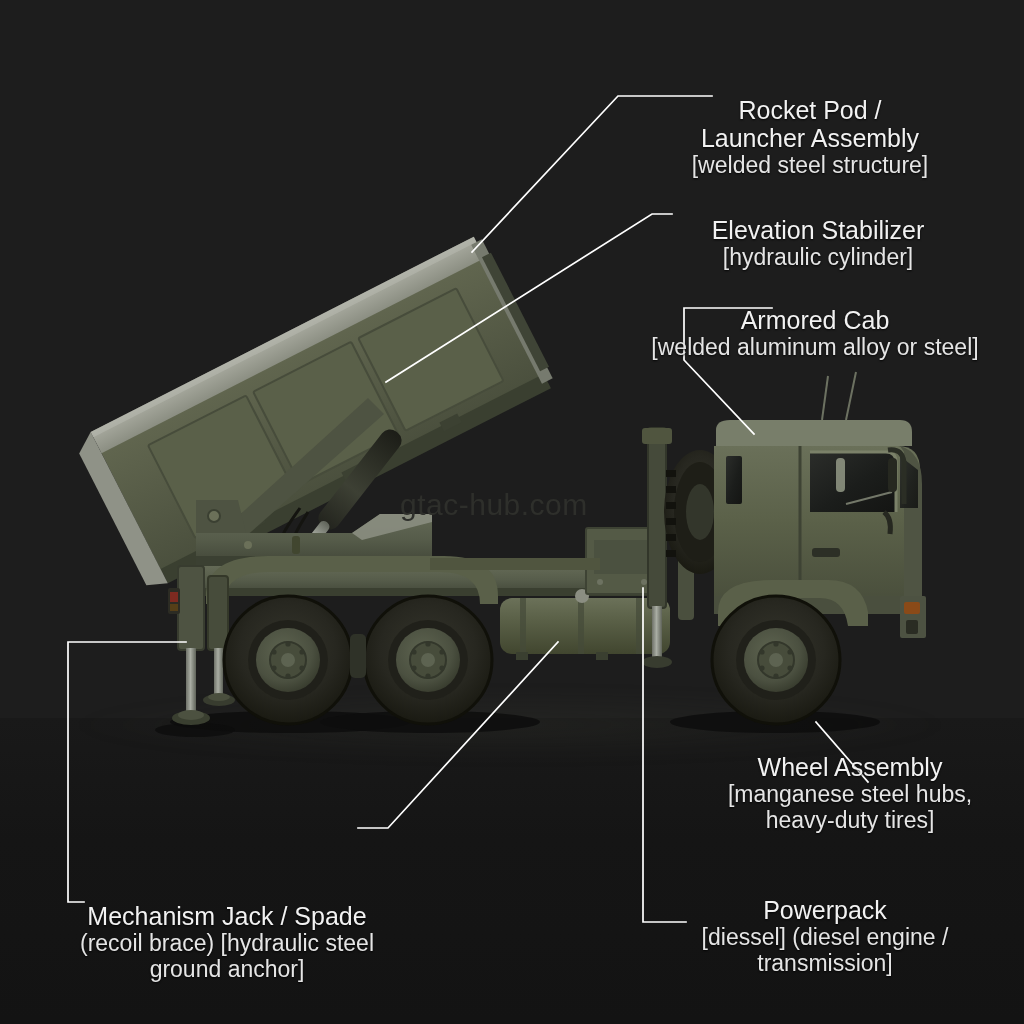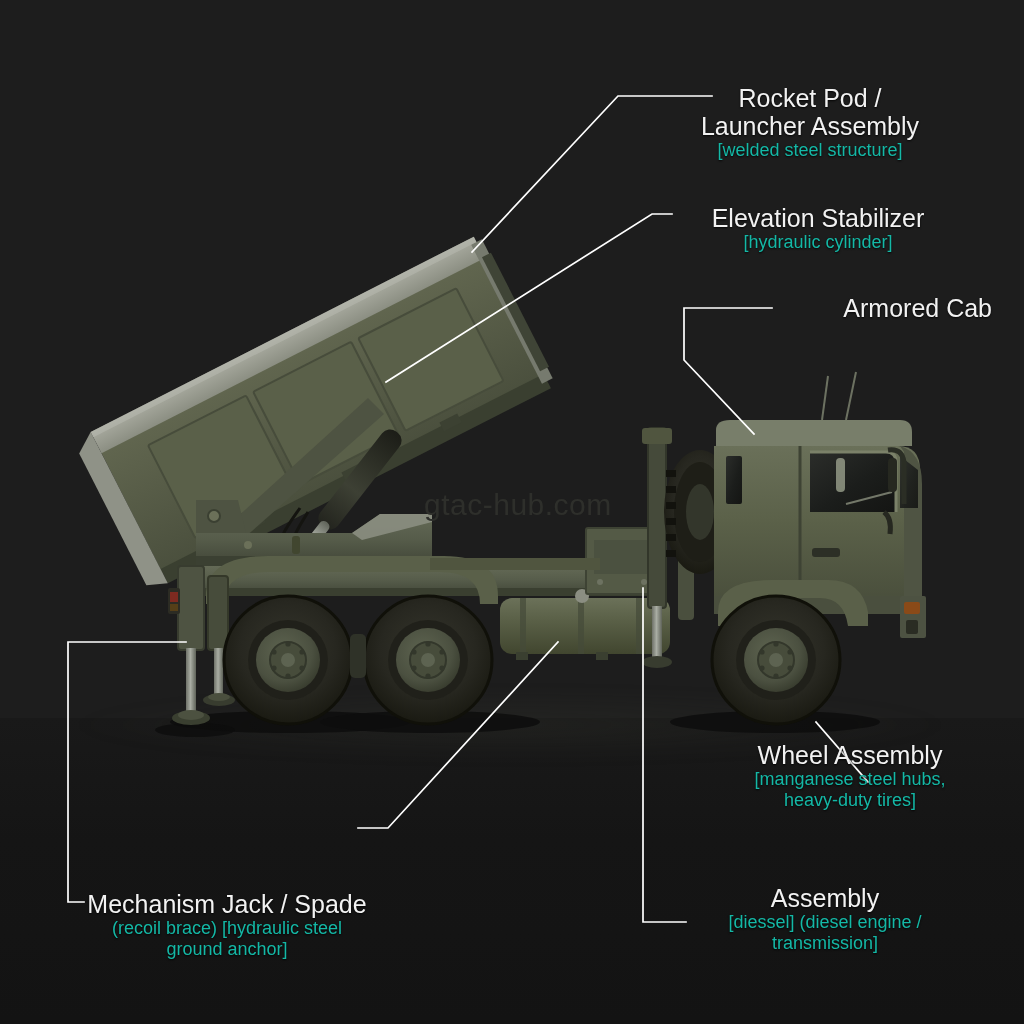--- a/index.html
+++ b/index.html
@@ -14,40 +14,40 @@
            background:#1d1d1d; overflow:hidden; }
 
   
   .ground { position:absolute; left:0; right:0; top:718px; bottom:0;
             background:linear-gradient(180deg,#191919 0%,#151515 40%,#131313 100%); }
   .ground-glow { position:absolute; left:80px; top:690px; width:860px; height:70px;
                  background:radial-gradient(ellipse at 50% 50%, rgba(60,62,52,.22), rgba(0,0,0,0) 72%);
                  filter:blur(6px); }
 
   
-  .watermark { position:absolute; left:424px; top:488px;
+  .watermark { position:absolute; left:400px; top:488px;
                font-size:30px; color:#2e2f2b; letter-spacing:.5px;
                font-family:"Liberation Sans", sans-serif; user-select:none; }
 
   
   .vehicle { position:absolute; left:0; top:0; width:1024px; height:1024px; }
 
   
   .leaders { position:absolute; left:0; top:0; width:1024px; height:1024px; pointer-events:none; }
 
   
   .callout { position:absolute; color:#f2f2f2; text-shadow:0 1px 2px rgba(0,0,0,.85); }
-  .callout .title { font-size:25px; font-weight:400; line-height:1.12; white-space:pre-line; }
-  .callout .sub   { font-size:18px; font-weight:400; line-height:1.15; white-space:pre-line; color:#14b8a6; }
+  .callout .title { font-size:25px; font-weight:400; line-height:1.12; white-space:pre-line;margin-top:12px; }
+  .callout .sub   { font-size:23px; font-weight:400; line-height:1.15; white-space:pre-line; color:#e5e5e5; }
   .ta-center { text-align:center; }
 
   
   #c-rocketpod   { left:600px; top:84px;  width:420px; }
   #c-elevation   { left:612px; top:204px; width:412px; }
-  #c-armoredcab  { left:578px; top:294px; width:414px;text-align:right; }
+  #c-armoredcab  { left:608px; top:294px; width:414px; }
   #c-chassis     { left:96px;  top:786px; width:300px; }
   #c-stabilizer  { left:52px;  top:890px; width:350px; }
   #c-wheel       { left:690px; top:741px; width:320px; }
   #c-powerpack   { left:660px; top:884px; width:330px; }
 </style>
 </head>
 <body>
 
 <div id="stage">
 
@@ -363,34 +363,35 @@
     <div class="sub">[welded steel structure]</div>
   </div>
 
   <div class="callout ta-center" id="c-elevation">
     <div class="title">Elevation Stabilizer</div>
     <div class="sub">[hydraulic cylinder]</div>
   </div>
 
   <div class="callout ta-center" id="c-armoredcab">
     <div class="title">Armored Cab</div>
+    <div class="sub">[welded aluminum alloy or steel]</div>
   </div>
 
 
   <div class="callout ta-center" id="c-stabilizer">
     <div class="title">Mechanism Jack / Spade</div>
     <div class="sub">(recoil brace) [hydraulic steel
 ground anchor]</div>
   </div>
 
   <div class="callout ta-center" id="c-wheel">
     <div class="title">Wheel Assembly</div>
     <div class="sub">[manganese steel hubs,
 heavy-duty tires]</div>
   </div>
 
   <div class="callout ta-center" id="c-powerpack">
-    <div class="title">Assembly</div>
+    <div class="title">Powerpack</div>
     <div class="sub">[diessel] (diesel engine /
 transmission]</div>
   </div>
 
 </div>
 
 </body></html>

